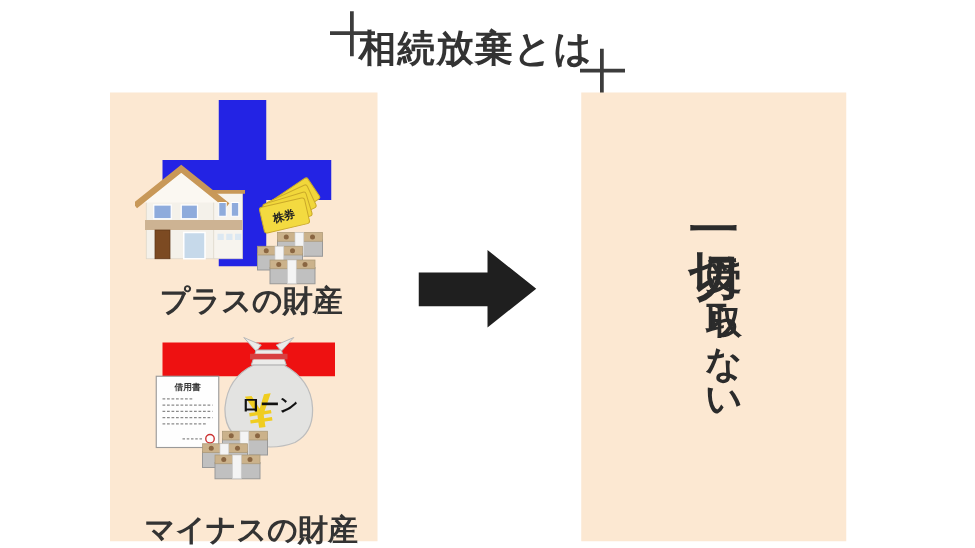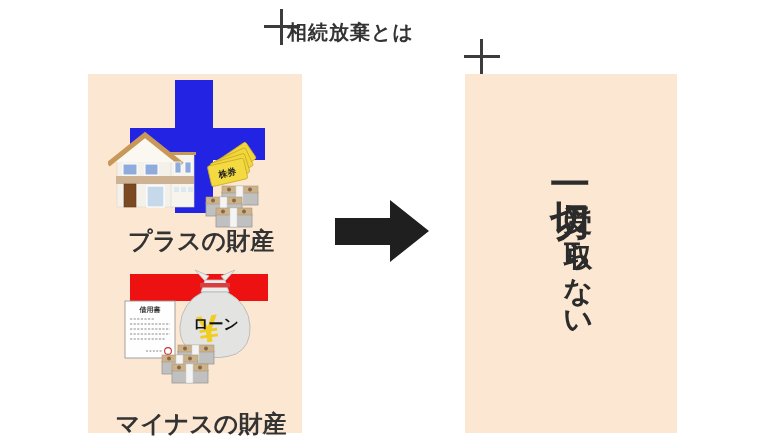--- a/index.html
+++ b/index.html
@@ -10,21 +10,21 @@
     position: relative;
     overflow: hidden;
     color: #333;
   }
   .stage { position: absolute; inset: 0; }
 
   
   .title {
     position: absolute;
     left: 287px; top: 19px;
-    font-size: 20px;
+    font-size: 30px;
     font-weight: 600;
     letter-spacing: 1px;
     color: #333;
     white-space: nowrap;
   }
   .cropmark { position: absolute; width: 36px; height: 36px; }
   .cropmark .h { position: absolute; left: 0; top: 16px; width: 36px; height: 3px; background: #3c3c3c; }
   .cropmark .v { position: absolute; left: 16px; top: 0; width: 3px; height: 36px; background: #3c3c3c; }
   .cropmark.left  { left: 264px; top: 9px; }
   .cropmark.right { left: 464px; top: 39px; }

